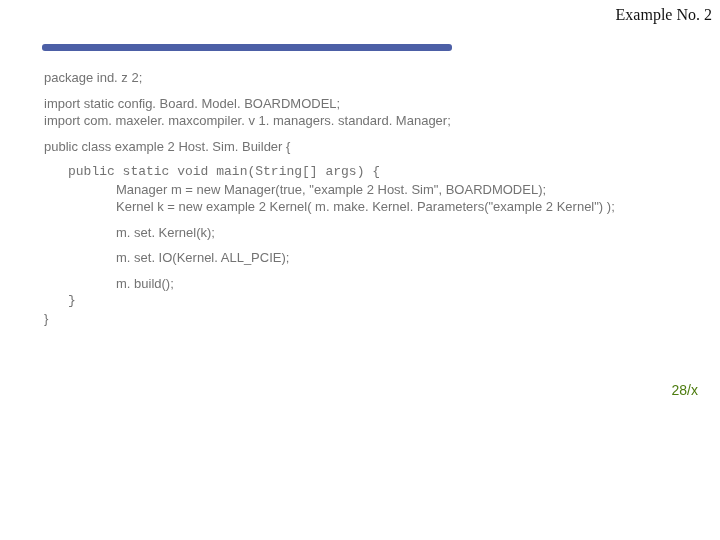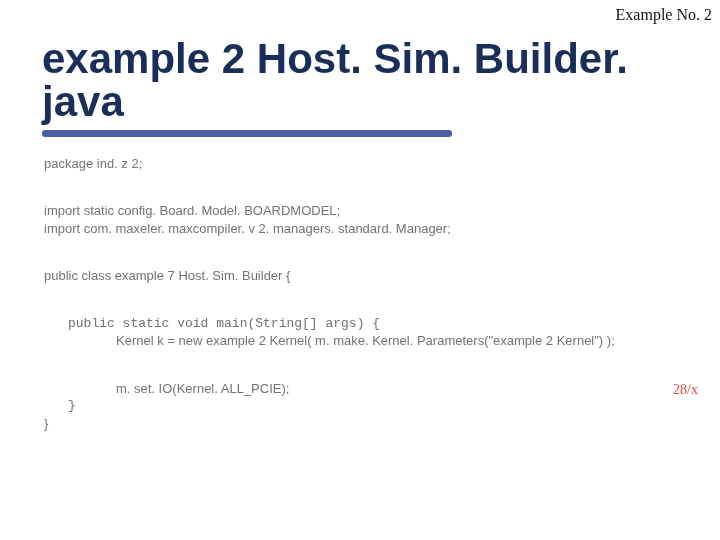--- a/index.html
+++ b/index.html
@@ -3,42 +3,44 @@
 <meta charset="utf-8">
 <style>
   * { margin: 0; padding: 0; box-sizing: border-box; }
   html, body { width: 720px; height: 540px; background: #fff; font-family: Georgia, "Times New Roman", serif; overflow: hidden; }
   .slide { position: relative; width: 720px; height: 408px; padding: 8px 12px 0 0; }
   .example-badge { position: absolute; top: 6px; right: 8px; font-size: 16px; color: #111; }
   .title-wrap { margin: 26px 0 0 28px; padding: 4px 14px 0 14px; width: fit-content; }
   .title { color: #1A2E5A; font-family: "Trebuchet MS", "Segoe UI", Arial, sans-serif; font-size: 42px; font-weight: 700; line-height: 1.02; }
   .title-underline { margin-top: 6px; height: 7px; width: 410px; background: #4C5FA6; border-radius: 3px; }
   .code { margin: 18px 0 0 44px; font-family: "Trebuchet MS", Arial, sans-serif; font-size: 13px; line-height: 1.35; color: #737373; }
-  .code .blk { margin-top: 30px; }
+  .code .blk { margin-top: 8px; }
   .code .i1 { padding-left: 24px; font-family: Liberation Mono, monospace; }
   .code .i2 { padding-left: 72px; }
-  .footer { position: absolute; right: 22px; bottom: 10px; font-size: 14px; color: #ef4444; font-family: Liberation Serif, serif; }
+  .footer { position: absolute; right: 22px; bottom: 10px; font-size: 14px; color: #4d7c0f; font-family: Liberation Sans, sans-serif; }
 </style>
 </head>
 <body>
 
 <div class="slide">
   <div class="example-badge">Example No. 2</div>
 
   <div class="title-wrap">
-    <div class="title">example 2 Host. Sim. Builder. java</div>
     <div class="title-underline"></div>
   </div>
 
   <div class="code">
     <div>package ind. z 2;</div>
     <div class="blk">import static config. Board. Model. BOARDMODEL;</div>
-    <div>import com. maxeler. maxcompiler. v 2. managers. standard. Manager;</div>
-    <div class="blk">public class example 7 Host. Sim. Builder {</div>
+    <div>import com. maxeler. maxcompiler. v 1. managers. standard. Manager;</div>
+    <div class="blk">public class example 2 Host. Sim. Builder {</div>
     <div class="blk i1">public static void main(String[] args) {</div>
+    <div class="i2">Manager m = new Manager(true, "example 2 Host. Sim", BOARDMODEL);</div>
     <div class="i2">Kernel k = new example 2 Kernel( m. make. Kernel. Parameters("example 2 Kernel") );</div>
+    <div class="blk i2">m. set. Kernel(k);</div>
     <div class="blk i2">m. set. IO(Kernel. ALL_PCIE);</div>
+    <div class="blk i2">m. build();</div>
     <div class="i1">}</div>
     <div>}</div>
   </div>
 
   <div class="footer">28/x</div>
 </div>
 
 </body></html>

